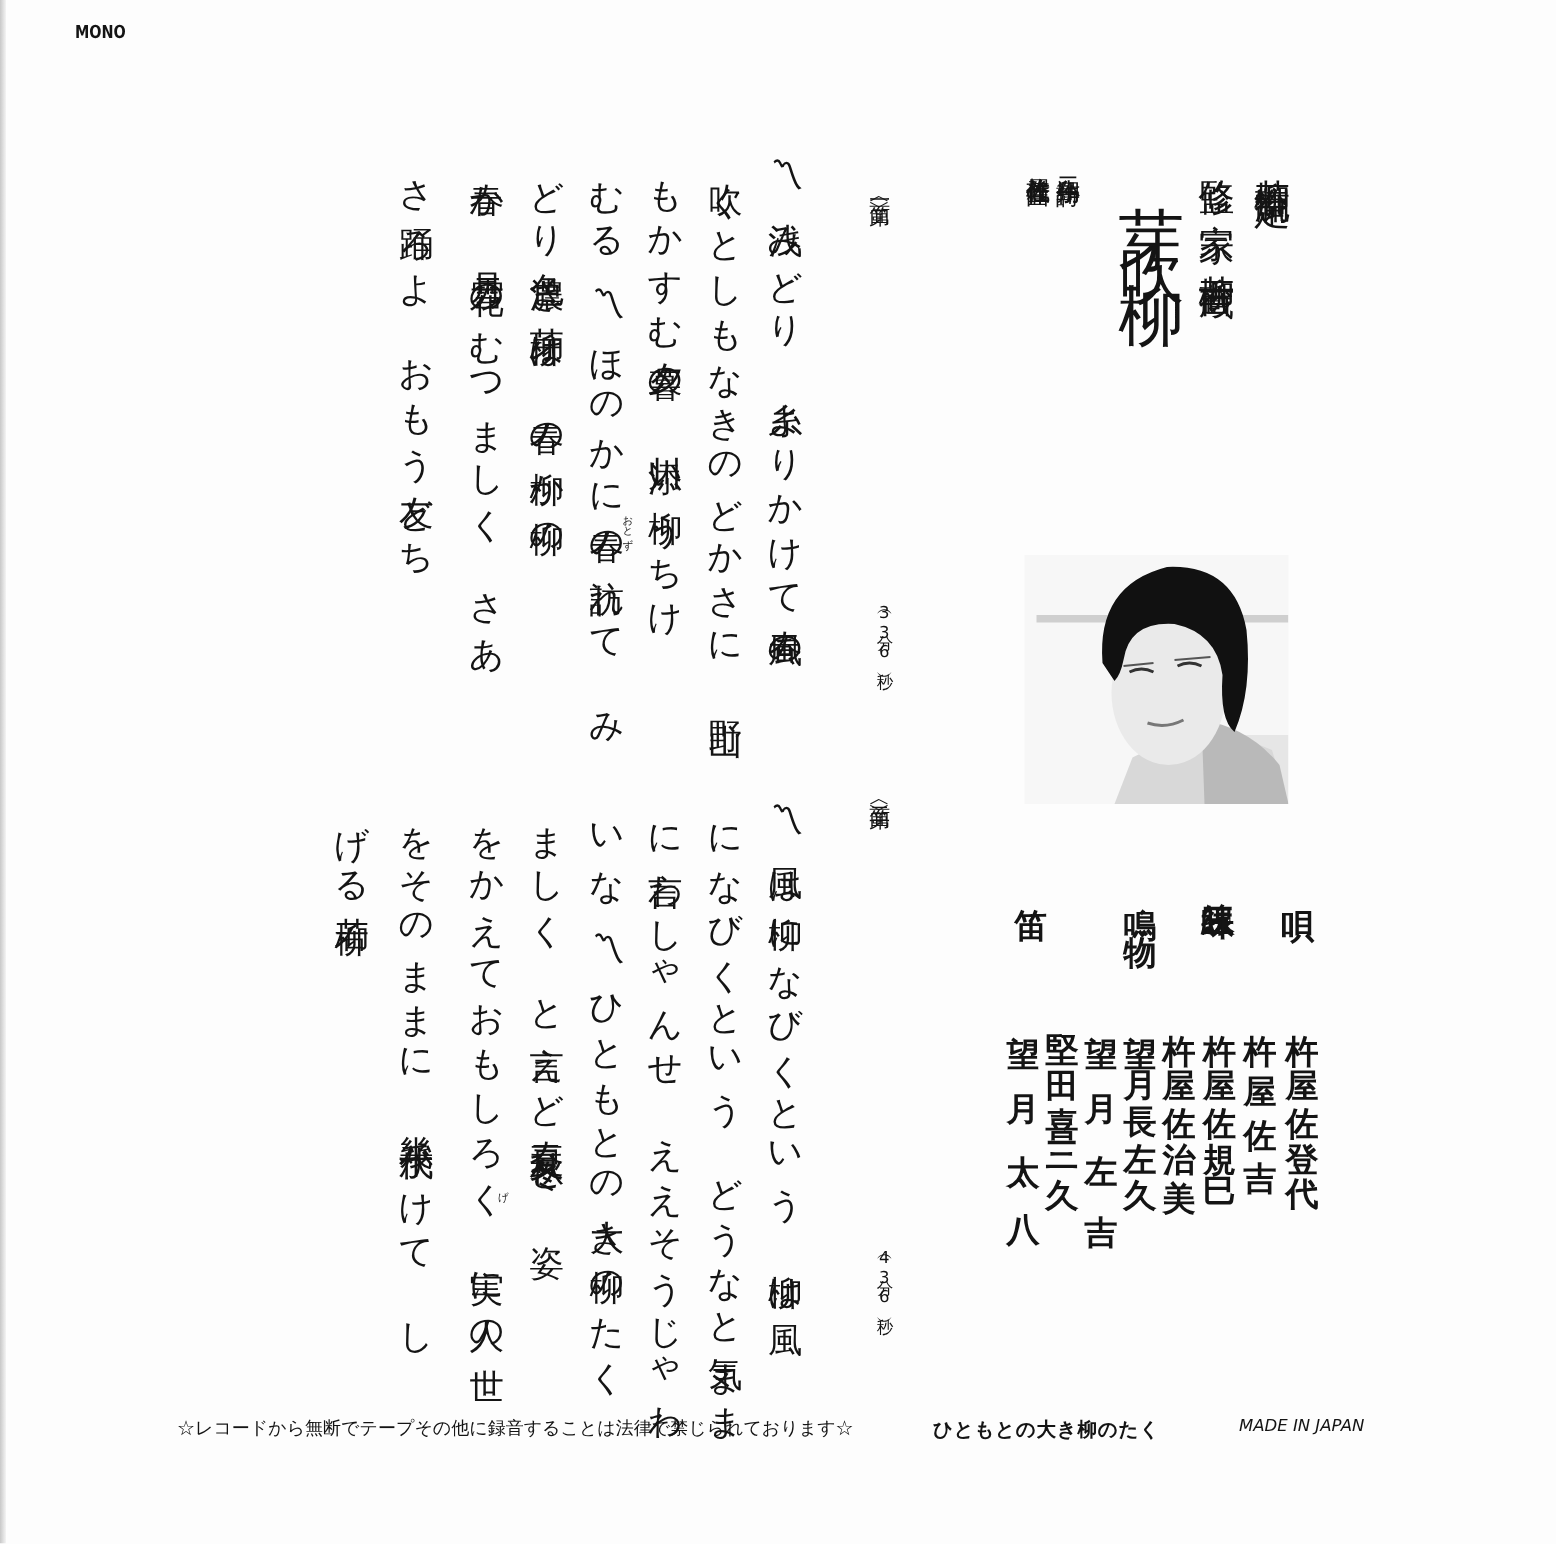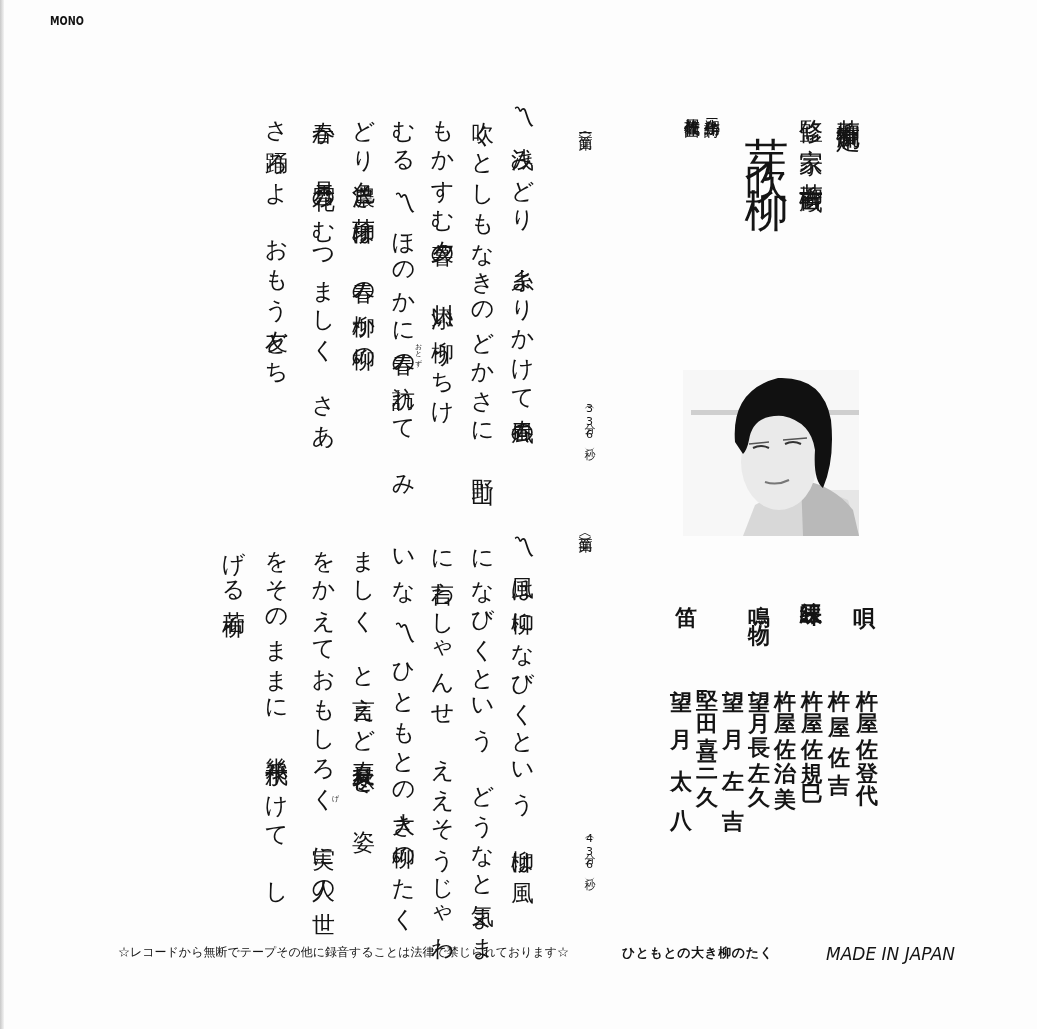--- a/index.html
+++ b/index.html
@@ -18,21 +18,21 @@
   .title { font-size: 44px; letter-spacing: 26px; }
   .side-label { font-size: 14px; letter-spacing: 0; font-family: "DejaVu Sans", sans-serif; }
   .duration { font-size: 11px; font-family: "DejaVu Sans", sans-serif; letter-spacing: 0; }
   .role { font-size: 22px; font-family: "DejaVu Sans", sans-serif; font-weight: bold; letter-spacing: 4px; }
   .performer { font-size: 22px; font-family: "DejaVu Sans", sans-serif; font-weight: bold; }
   .ruby { position: absolute; font-size: 7px; writing-mode: vertical-rl; font-family: "DejaVu Sans", sans-serif; }
   .photo { position: absolute; left: 683px; top: 370px; width: 176px; height: 166px; background: #fafafa; overflow: hidden; }
   .footer { position: absolute; top: 944px; font-size: 12px; white-space: nowrap; }
   .warn { left: 118px; font-family: "DejaVu Serif", serif; }
   .company { left: 622px; font-family: "DejaVu Sans", sans-serif; font-weight: bold; font-size: 13px; letter-spacing: 0.5px; }
-  .made { left: 826px; font-family: "DejaVu Sans", sans-serif; font-style: italic; font-size: 17px; }
+  .made { left: 826px; font-family: "DejaVu Sans", sans-serif; font-style: italic; font-size: 11px; }
 </style>
 </head>
 <body>
 
 <div class="edge-left"></div>
 
 <div class="mono">MONO</div>
 
 <div class="vcol credit-main" style="left:832px; top:100px;">若柳流制定</div>
 <div class="vcol credit-main" style="left:795px; top:100px;">監修　宗家 若柳吉蔵</div>

